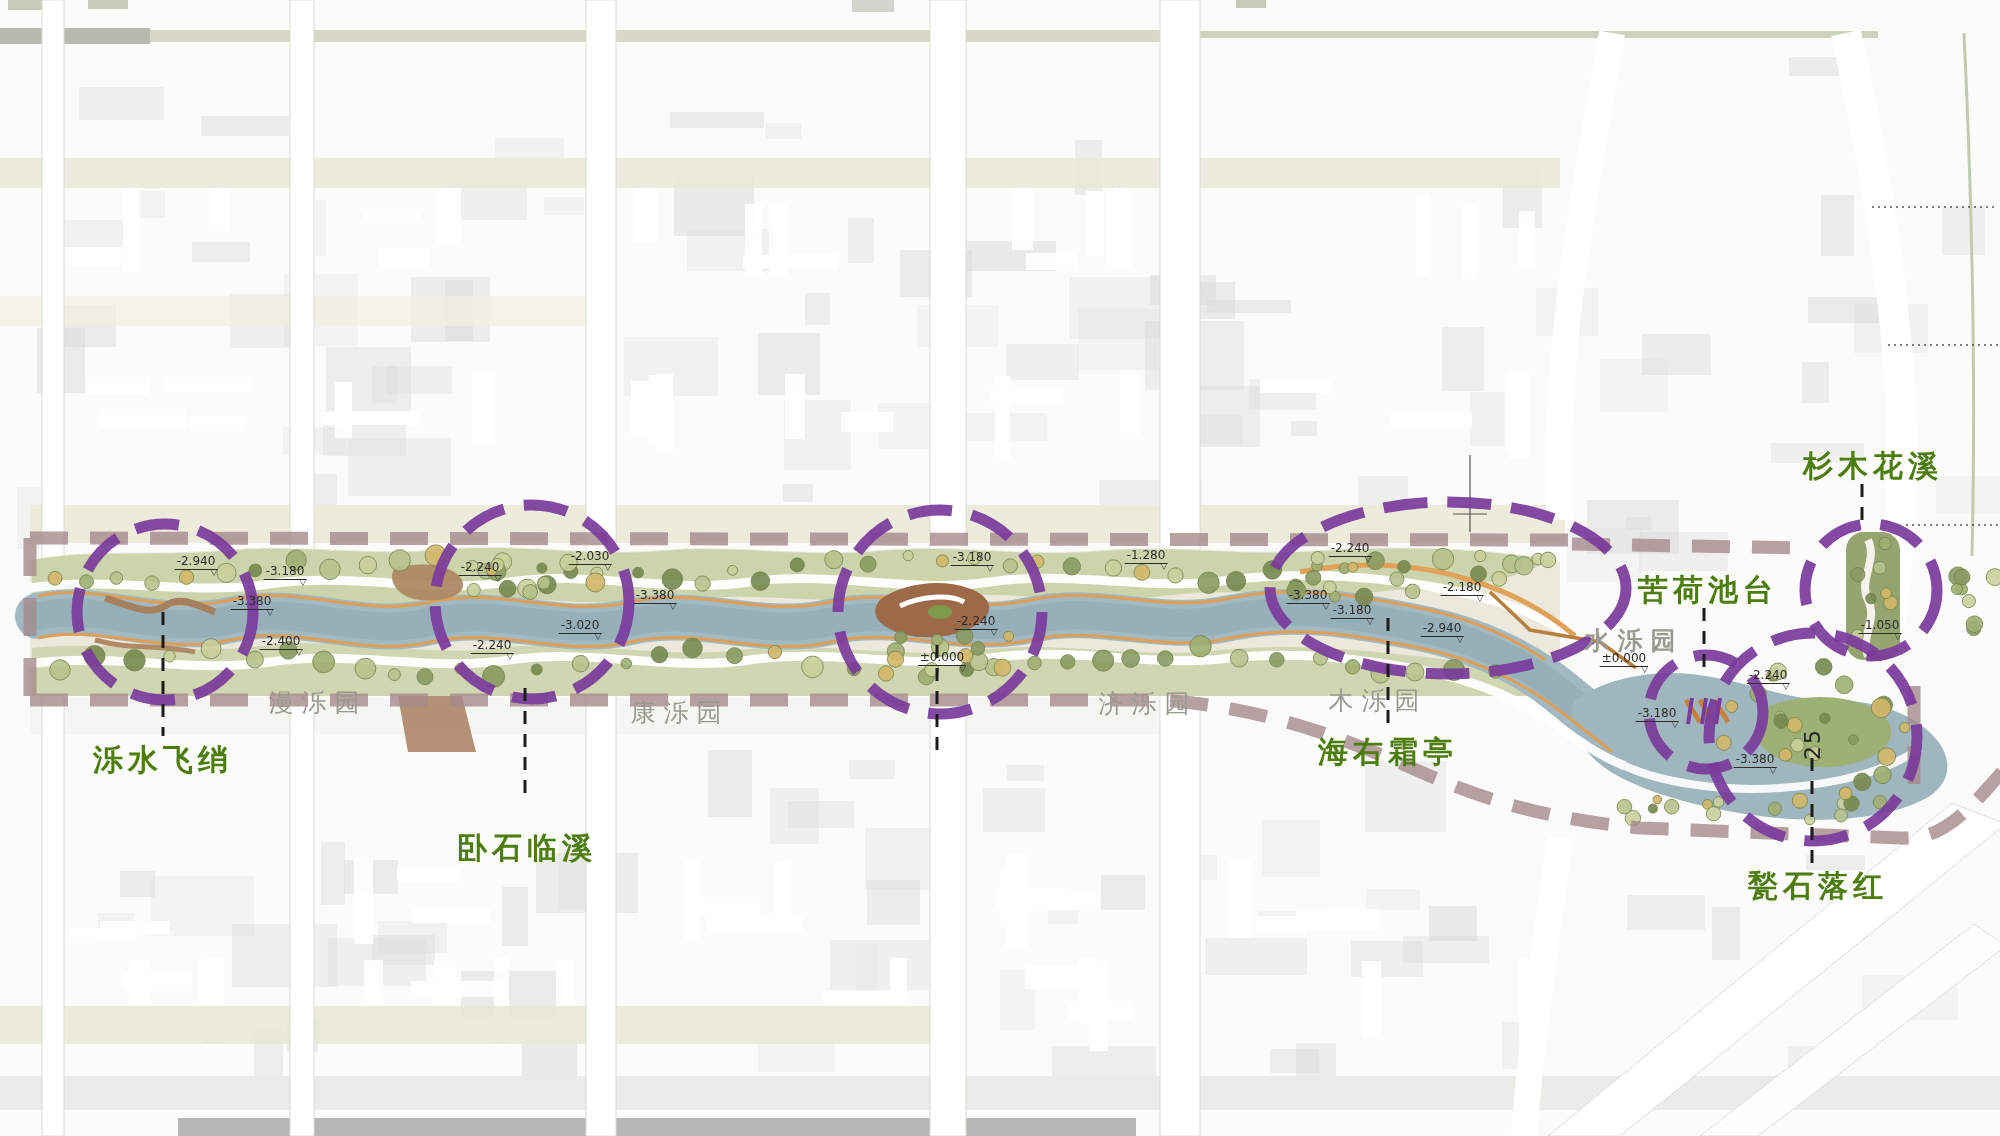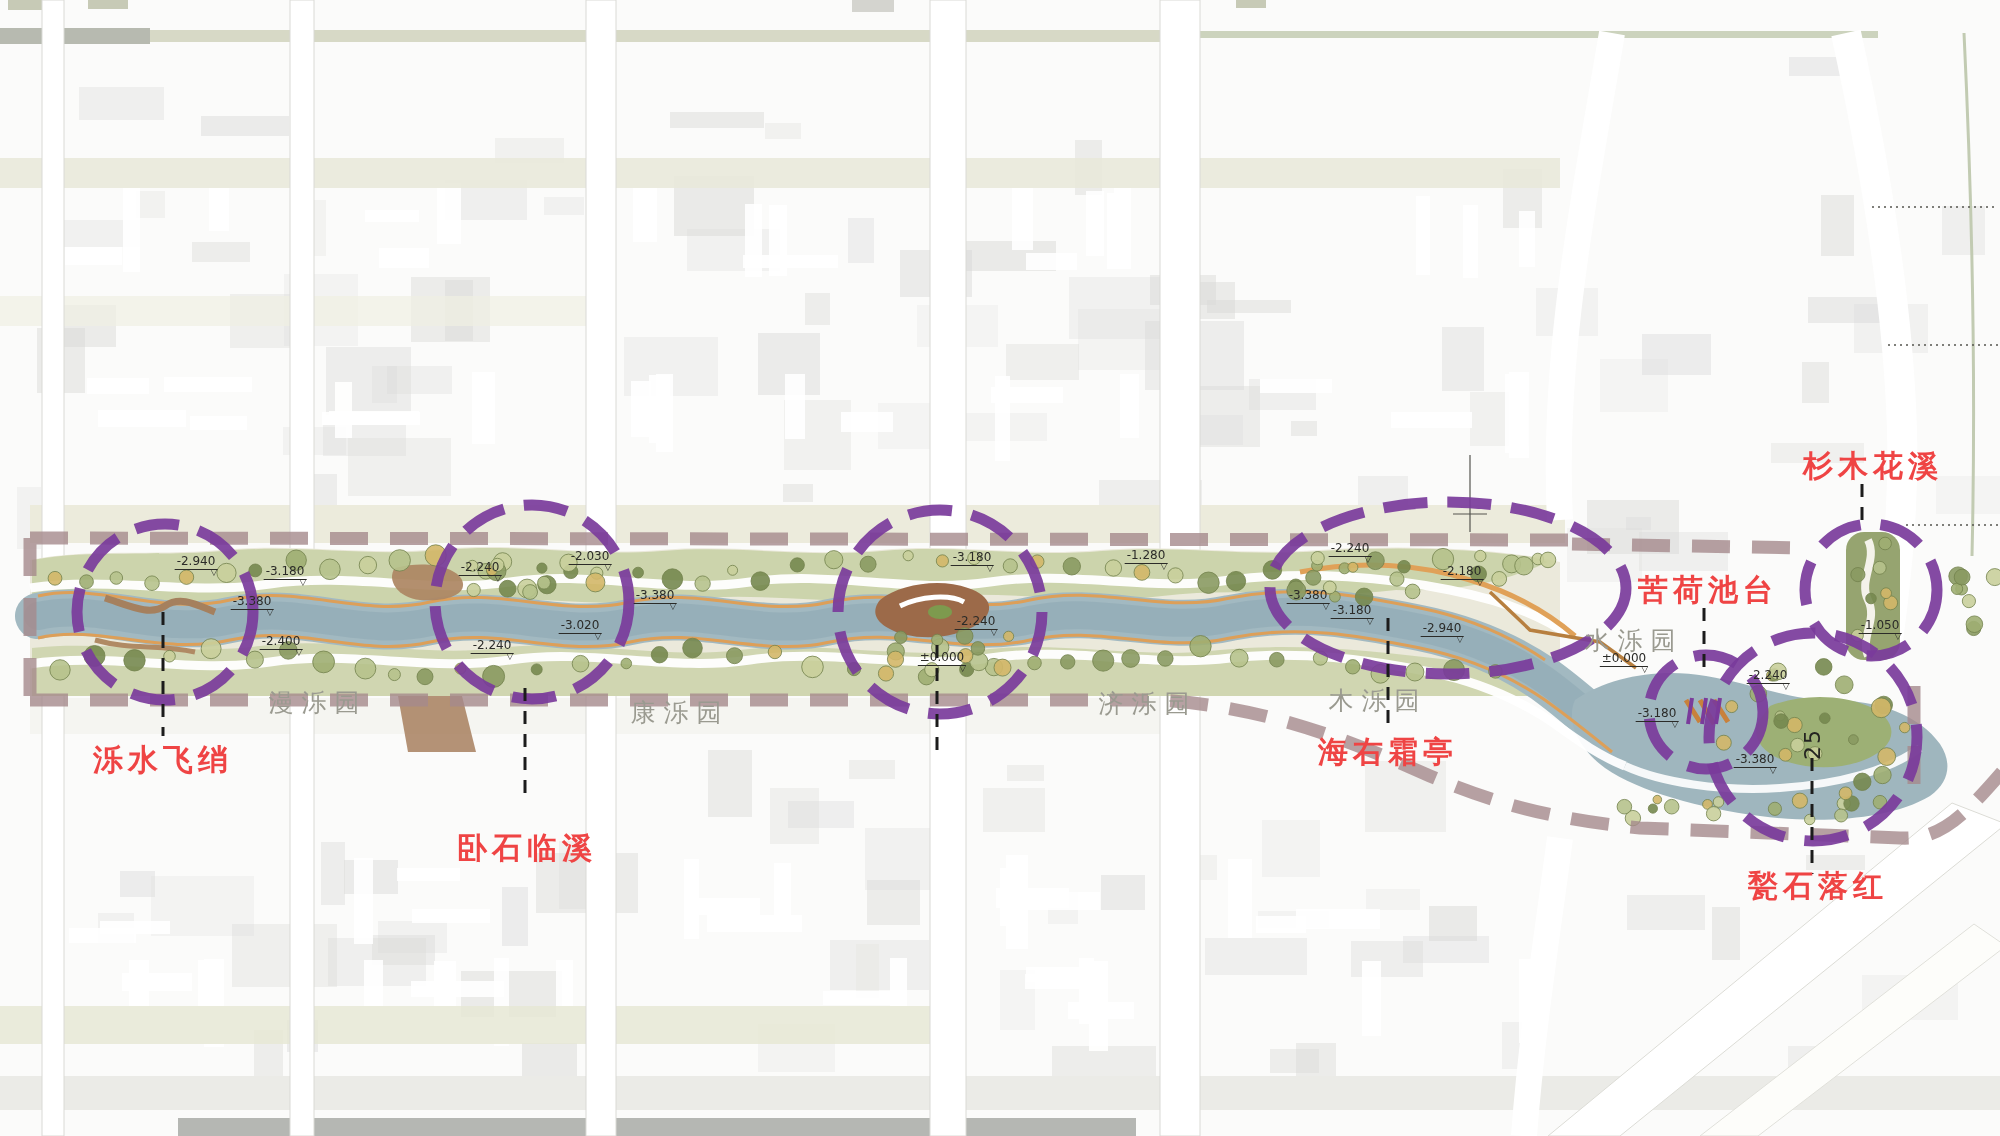--- a/index.html
+++ b/index.html
@@ -1,21 +1,21 @@
 <!DOCTYPE html>
 <html><head>
 <meta charset="utf-8">
 <style>
   html,body{margin:0;padding:0;background:#ffffff;}
   .stage{position:relative;width:2000px;height:1136px;overflow:hidden;background:#fcfcfb;
          font-family:"DejaVu Sans",sans-serif;}
   .stage svg{position:absolute;left:0;top:0;}
   #labels{position:absolute;left:0;top:0;width:2000px;height:1136px;}
   .feature-label{position:absolute;transform:translate(-50%,-50%);
-     font-family:"DejaVu Serif",serif;font-weight:700;font-size:30px;color:#ef4444;
+     font-family:"DejaVu Serif",serif;font-weight:700;font-size:30px;color:#4d7c0f;
      white-space:nowrap;letter-spacing:5px;}
   .park-label{position:absolute;transform:translate(-50%,-50%);
      font-family:"DejaVu Serif",serif;font-size:25px;color:#9a9a90;
      letter-spacing:8px;white-space:nowrap;}
   .elev{position:absolute;transform:translate(-50%,-50%);font-size:12px;color:#2b2b28;line-height:1;white-space:nowrap;}
   .elev .val{border-bottom:1.2px solid #2b2b28;padding:0 2px 1px 2px;}
   .elev .tri{display:block;text-align:right;font-size:9px;margin-top:1px;}
   .station{position:absolute;font-size:22px;color:#242421;transform:translate(-50%,-50%) rotate(-90deg);
      font-family:"DejaVu Sans",sans-serif;letter-spacing:2px;}
 </style>
@@ -496,36 +496,36 @@
       <div class="feature-label" style="left: 163px; top: 760px;">泺水飞绡</div>
       <div class="feature-label" style="left: 527px; top: 848px;">卧石临溪</div>
       <div class="feature-label" style="left: 1388px; top: 752px;">海右霜亭</div>
       <div class="feature-label" style="left: 1708px; top: 590px;">苦荷池台</div>
       <div class="feature-label" style="left: 1818px; top: 886px;">甃石落红</div>
       <div class="feature-label" style="left: 1873px; top: 466px;">杉木花溪</div>
       <div class="park-label" style="left: 318px; top: 702px; text-align: right;">漫泺园</div>
       <div class="park-label" style="left: 680px; top: 712px;">康泺园</div>
       <div class="park-label" style="left: 1148px; top: 703px;">济泺园</div>
       <div class="park-label" style="left: 1378px; top: 700px;">木泺园</div>
-      <div class="park-label" style="left: 1634px; top: 640px;">水泺园</div>
+      <div class="park-label" style="left: 1634px; top: 640px; font-weight: bold;">水泺园</div>
       <div class="elev" style="left: 196px; top: 566px;"><span class="val">-2.940</span><span class="tri">▽</span></div>
       <div class="elev" style="left: 285px; top: 576px;"><span class="val">-3.180</span><span class="tri">▽</span></div>
       <div class="elev" style="left: 252px; top: 606px;"><span class="val">-3.380</span><span class="tri">▽</span></div>
       <div class="elev" style="left: 281px; top: 646px;"><span class="val">-2.400</span><span class="tri">▽</span></div>
       <div class="elev" style="left: 480px; top: 572px;"><span class="val">-2.240</span><span class="tri">▽</span></div>
       <div class="elev" style="left: 545px; top: 561px; margin-left: 45px;"><span class="val">-2.030</span><span class="tri">▽</span></div>
       <div class="elev" style="left: 655px; top: 600px;"><span class="val">-3.380</span><span class="tri">▽</span></div>
       <div class="elev" style="left: 580px; top: 630px;"><span class="val">-3.020</span><span class="tri">▽</span></div>
       <div class="elev" style="left: 492px; top: 650px;"><span class="val">-2.240</span><span class="tri">▽</span></div>
       <div class="elev" style="left: 972px; top: 562px;"><span class="val">-3.180</span><span class="tri">▽</span></div>
       <div class="elev" style="left: 976px; top: 626px;"><span class="val">-2.240</span><span class="tri">▽</span></div>
       <div class="elev" style="left: 942px; top: 662px;"><span class="val">±0.000</span><span class="tri">▽</span></div>
       <div class="elev" style="left: 1146px; top: 560px;"><span class="val">-1.280</span><span class="tri">▽</span></div>
       <div class="elev" style="left: 1350px; top: 553px;"><span class="val">-2.240</span><span class="tri">▽</span></div>
-      <div class="elev" style="left: 1462px; top: 576px;"><span class="val">-2.180</span><span class="tri">▽</span></div>
+      <div class="elev" style="left: 1462px; top: 592px;"><span class="val">-2.180</span><span class="tri">▽</span></div>
       <div class="elev" style="left: 1308px; top: 600px;"><span class="val">-3.380</span><span class="tri">▽</span></div>
       <div class="elev" style="left: 1352px; top: 615px;"><span class="val">-3.180</span><span class="tri">▽</span></div>
       <div class="elev" style="left: 1442px; top: 633px;"><span class="val">-2.940</span><span class="tri">▽</span></div>
       <div class="elev" style="left: 1624px; top: 663px;"><span class="val">±0.000</span><span class="tri">▽</span></div>
       <div class="elev" style="left: 1657px; top: 718px;"><span class="val">-3.180</span><span class="tri">▽</span></div>
       <div class="elev" style="left: 1768px; top: 680px;"><span class="val">-2.240</span><span class="tri">▽</span></div>
       <div class="elev" style="left: 1755px; top: 764px;"><span class="val">-3.380</span><span class="tri">▽</span></div>
       <div class="elev" style="left: 1880px; top: 630px;"><span class="val">-1.050</span><span class="tri">▽</span></div>
       <div class="station" style="left: 1812px; top: 744px;">25</div>
     </div>

